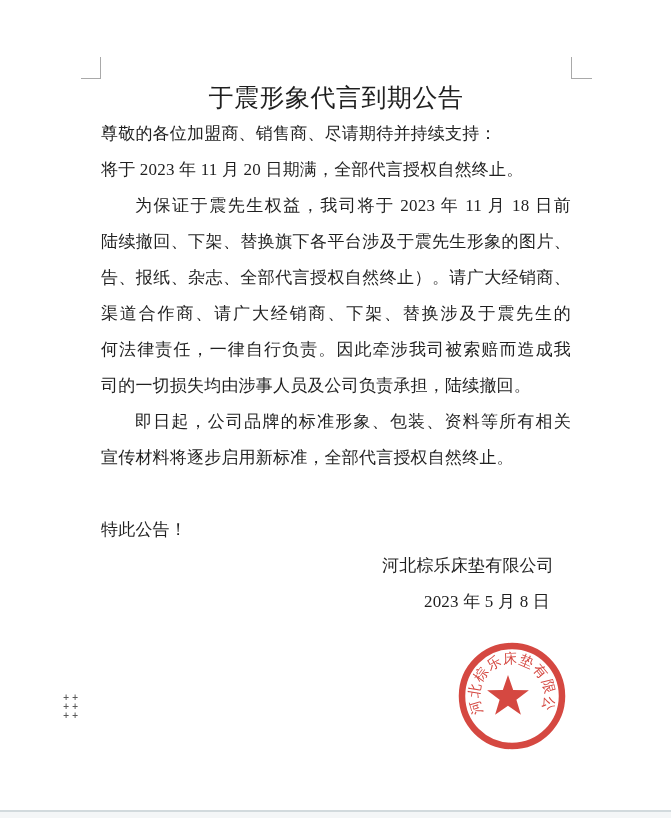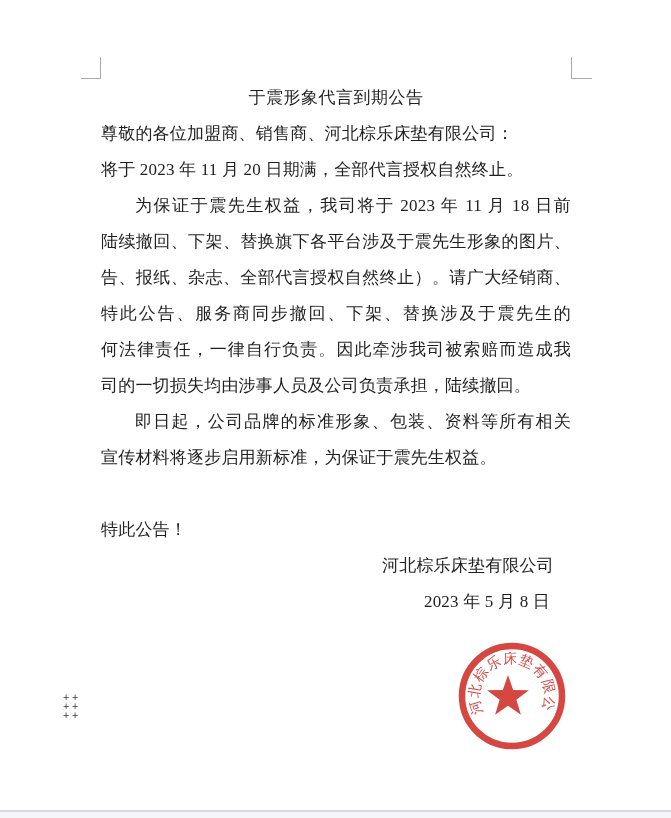--- a/index.html
+++ b/index.html
@@ -19,21 +19,21 @@
     border-right: 1px solid #a9a9a9; border-bottom: 1px solid #a9a9a9;
   }
   .crop.tr {
     left: 571px; top: 57px; width: 20px; height: 21px;
     border-left: 1px solid #a9a9a9; border-bottom: 1px solid #a9a9a9;
   }
   
   .content { position: absolute; left: 101px; top: 79px; width: 470px; }
   .doc-title {
     margin: 0; height: 37px; line-height: 37px;
-    font-size: 17px; font-weight: normal; text-align: center;
+    font-size: 25px; font-weight: normal; text-align: center;
     letter-spacing: 0.5px;
   }
   .line {
     height: 36px; line-height: 36px;
     font-size: 17px; letter-spacing: 0.2px;
     white-space: nowrap;
   }
   .line.fill {
     white-space: normal;
     text-align: justify;
@@ -70,30 +70,30 @@
 <body>
 
 <div class="page">
 
   <div class="crop tl"></div>
   <div class="crop tr"></div>
 
   <div class="content">
     <h1 class="doc-title">于震形象代言到期公告</h1>
 
-    <div class="line">尊敬的各位加盟商、销售商、河北棕乐床垫有限公司：</div>
+    <div class="line">尊敬的各位加盟商、销售商、尽请期待并持续支持：</div>
     <div class="line">将于 2023 年 11 月 20 日期满，全部代言授权自然终止。</div>
     <div class="line indent fill">为保证于震先生权益，我司将于 2023 年 11 月 18 日前</div>
     <div class="line fill">陆续撤回、下架、替换旗下各平台涉及于震先生形象的图片、</div>
     <div class="line fill">告、报纸、杂志、全部代言授权自然终止）。请广大经销商、</div>
-    <div class="line fill">特此公告、服务商同步撤回、下架、替换涉及于震先生的</div>
+    <div class="line fill">渠道合作商、请广大经销商、下架、替换涉及于震先生的</div>
     <div class="line fill">何法律责任，一律自行负责。因此牵涉我司被索赔而造成我</div>
     <div class="line">司的一切损失均由涉事人员及公司负责承担，陆续撤回。</div>
     <div class="line indent fill">即日起，公司品牌的标准形象、包装、资料等所有相关</div>
-    <div class="line">宣传材料将逐步启用新标准，为保证于震先生权益。</div>
+    <div class="line">宣传材料将逐步启用新标准，全部代言授权自然终止。</div>
 
     <div class="line blank"></div>
     <div class="line">特此公告！</div>
     <div class="line sig company">河北棕乐床垫有限公司</div>
     <div class="line sig date">2023 年 5 月 8 日</div>
   </div>
 
   <svg class="stamp" viewBox="-57 -57 114 114" xmlns="http://www.w3.org/2000/svg">
     <circle cx="0" cy="0" r="50" fill="none" stroke="#cf2e26" stroke-width="6.5"></circle>
     <polygon transform="translate(-4,1)" points="0,-22 -5.2,-7.1 -20.9,-6.8 -8.4,2.7 -12.9,17.8 0,8.8 12.9,17.8 8.4,2.7 20.9,-6.8 5.2,-7.1" fill="#cf2e26"></polygon>

